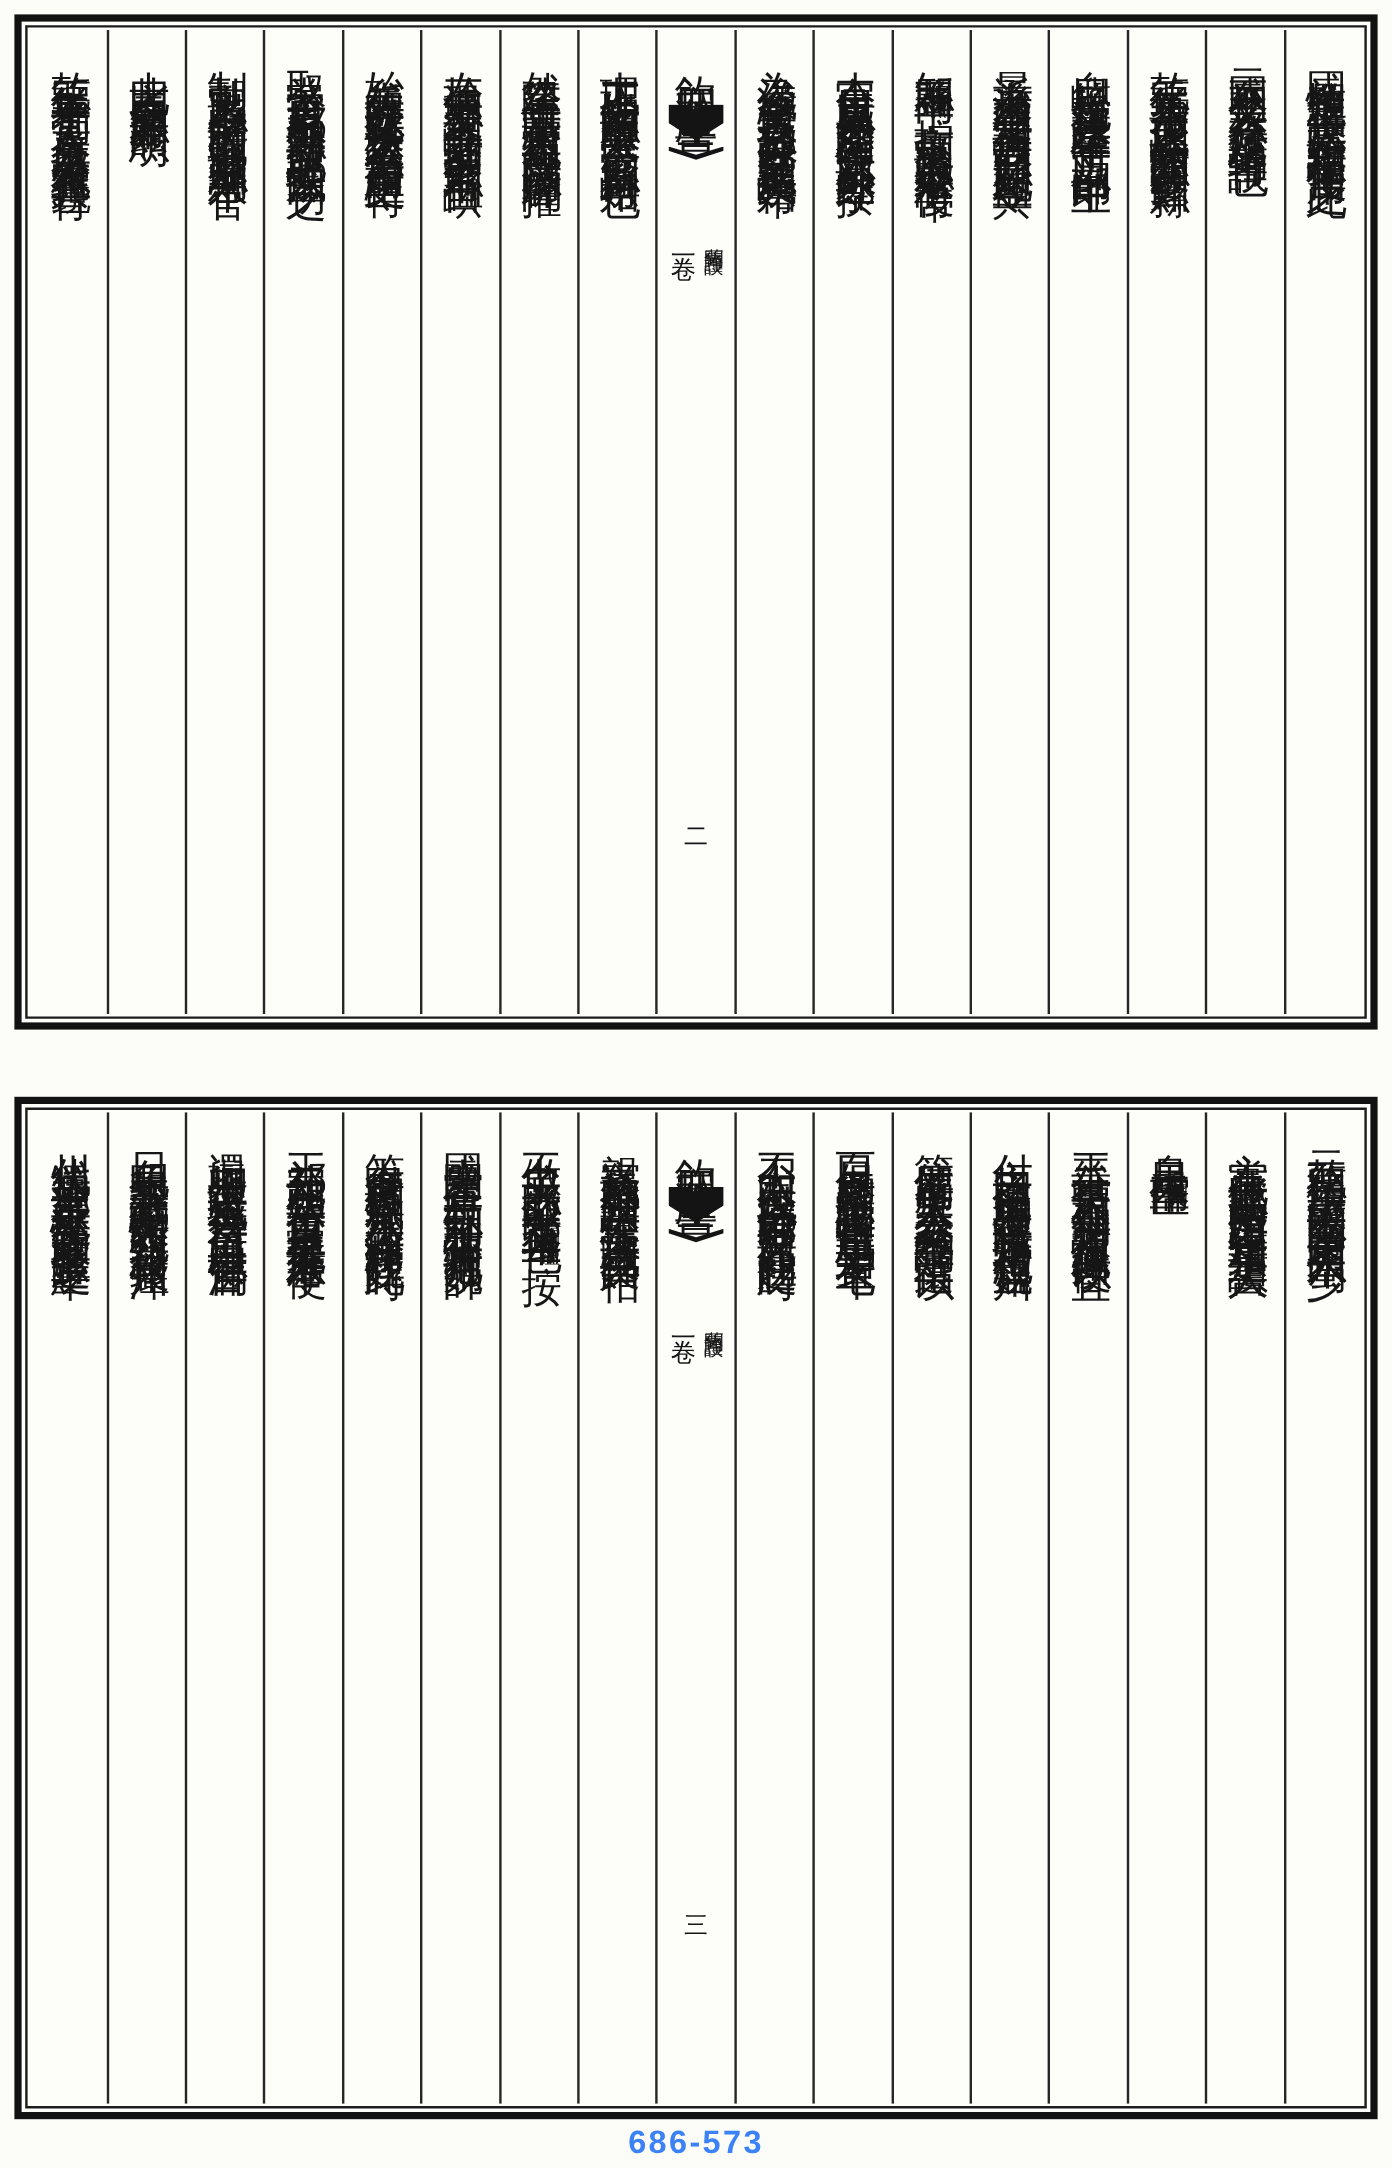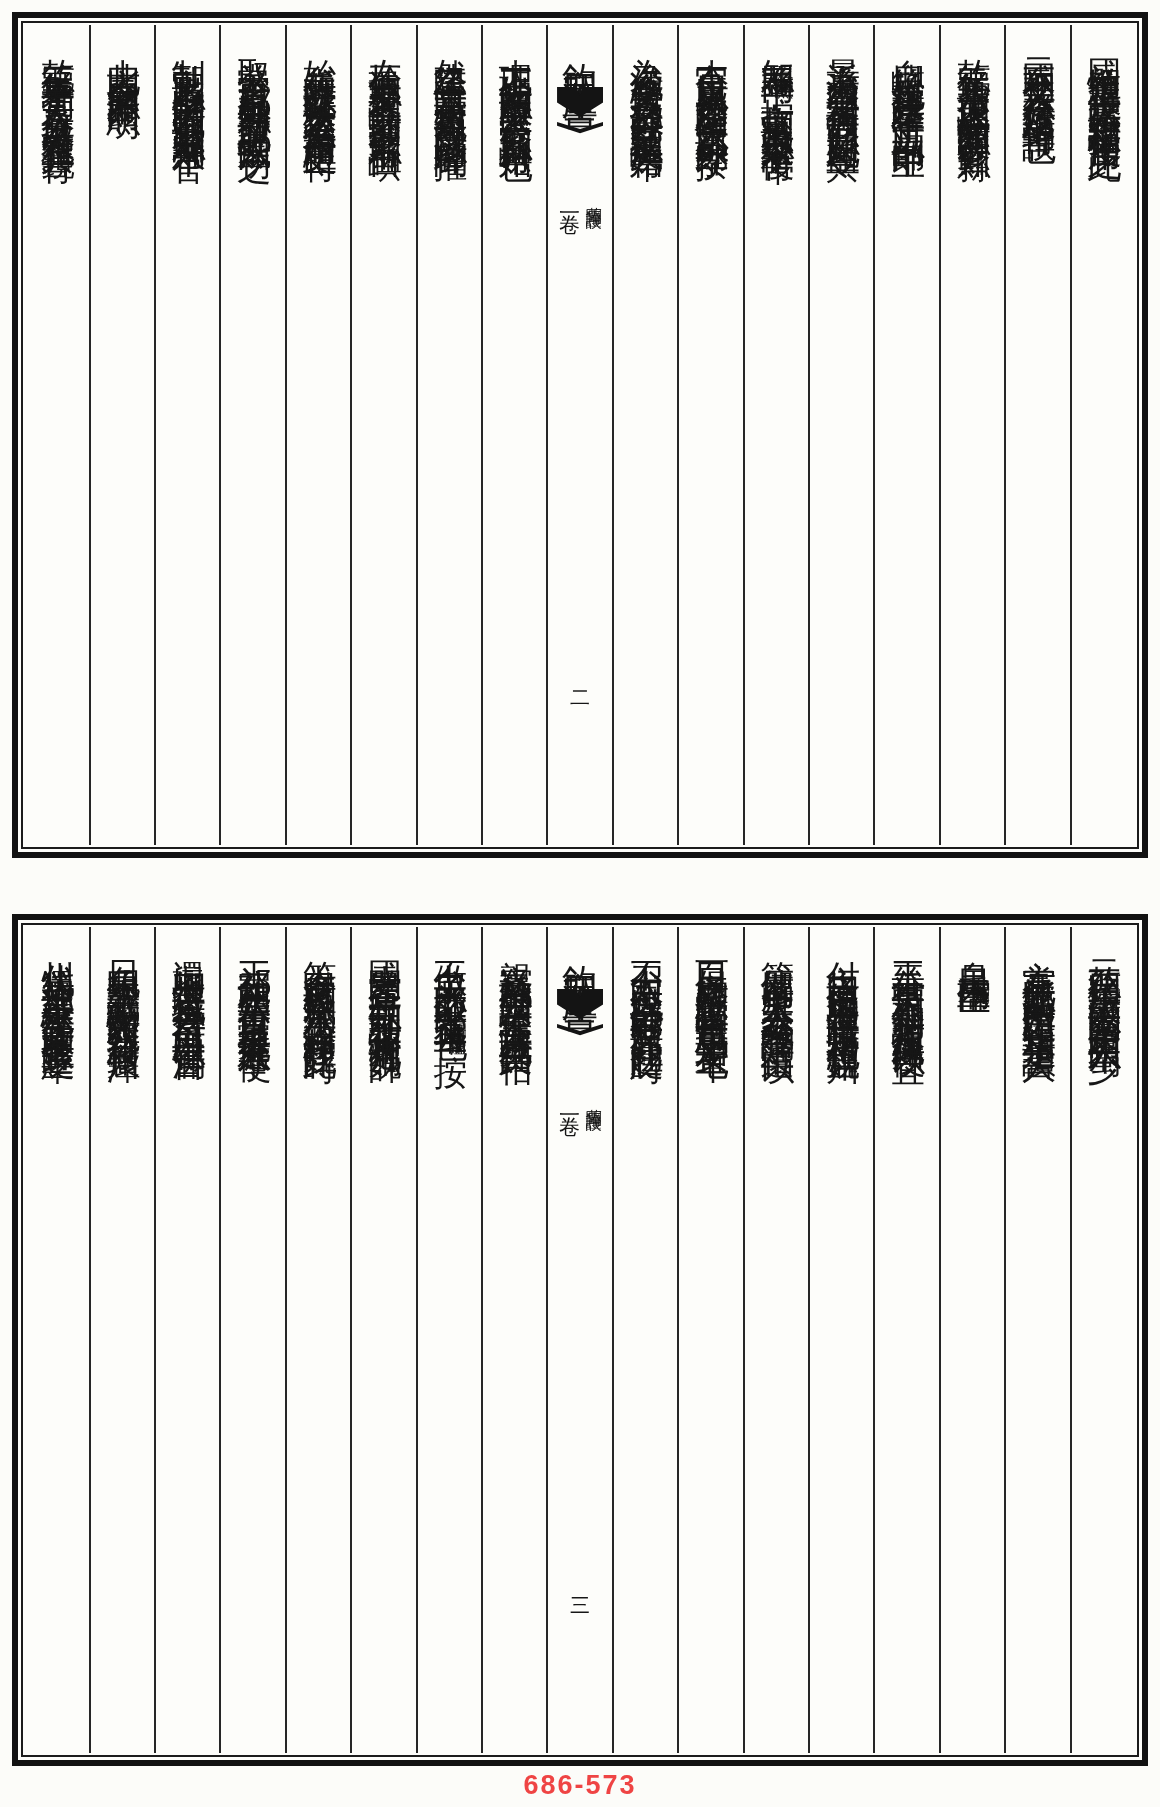--- a/index.html
+++ b/index.html
@@ -91,21 +91,21 @@
   }
   .folio{
     position:absolute;bottom:138px;left:50%;
     transform:translateX(-50%);
     font-size:20px;line-height:1;
   }
   .plate-number{
     position:absolute;bottom:6px;left:50%;
     transform:translateX(-50%);
     font-family:"Liberation Sans","DejaVu Sans",sans-serif;
-    font-weight:700;font-size:27px;letter-spacing:2px;color:#ef4444;
+    font-weight:700;font-size:27px;letter-spacing:2px;color:#3b82f6;
   }
 </style>
 </head>
 <body>
 
 <div class="block block-upper">
   <div class="cols">
       <div class="col"><span>國初惟親王得張盖太宗時始許宰相樞密使用之此</span></div>
       <div class="col"><span>云國初不禁又云祥符後始及樞輔皆誤也</span></div>
       <div class="col"><span>乾德元年六月命大理正奚嶼知館陶縣常參官知縣</span></div>

